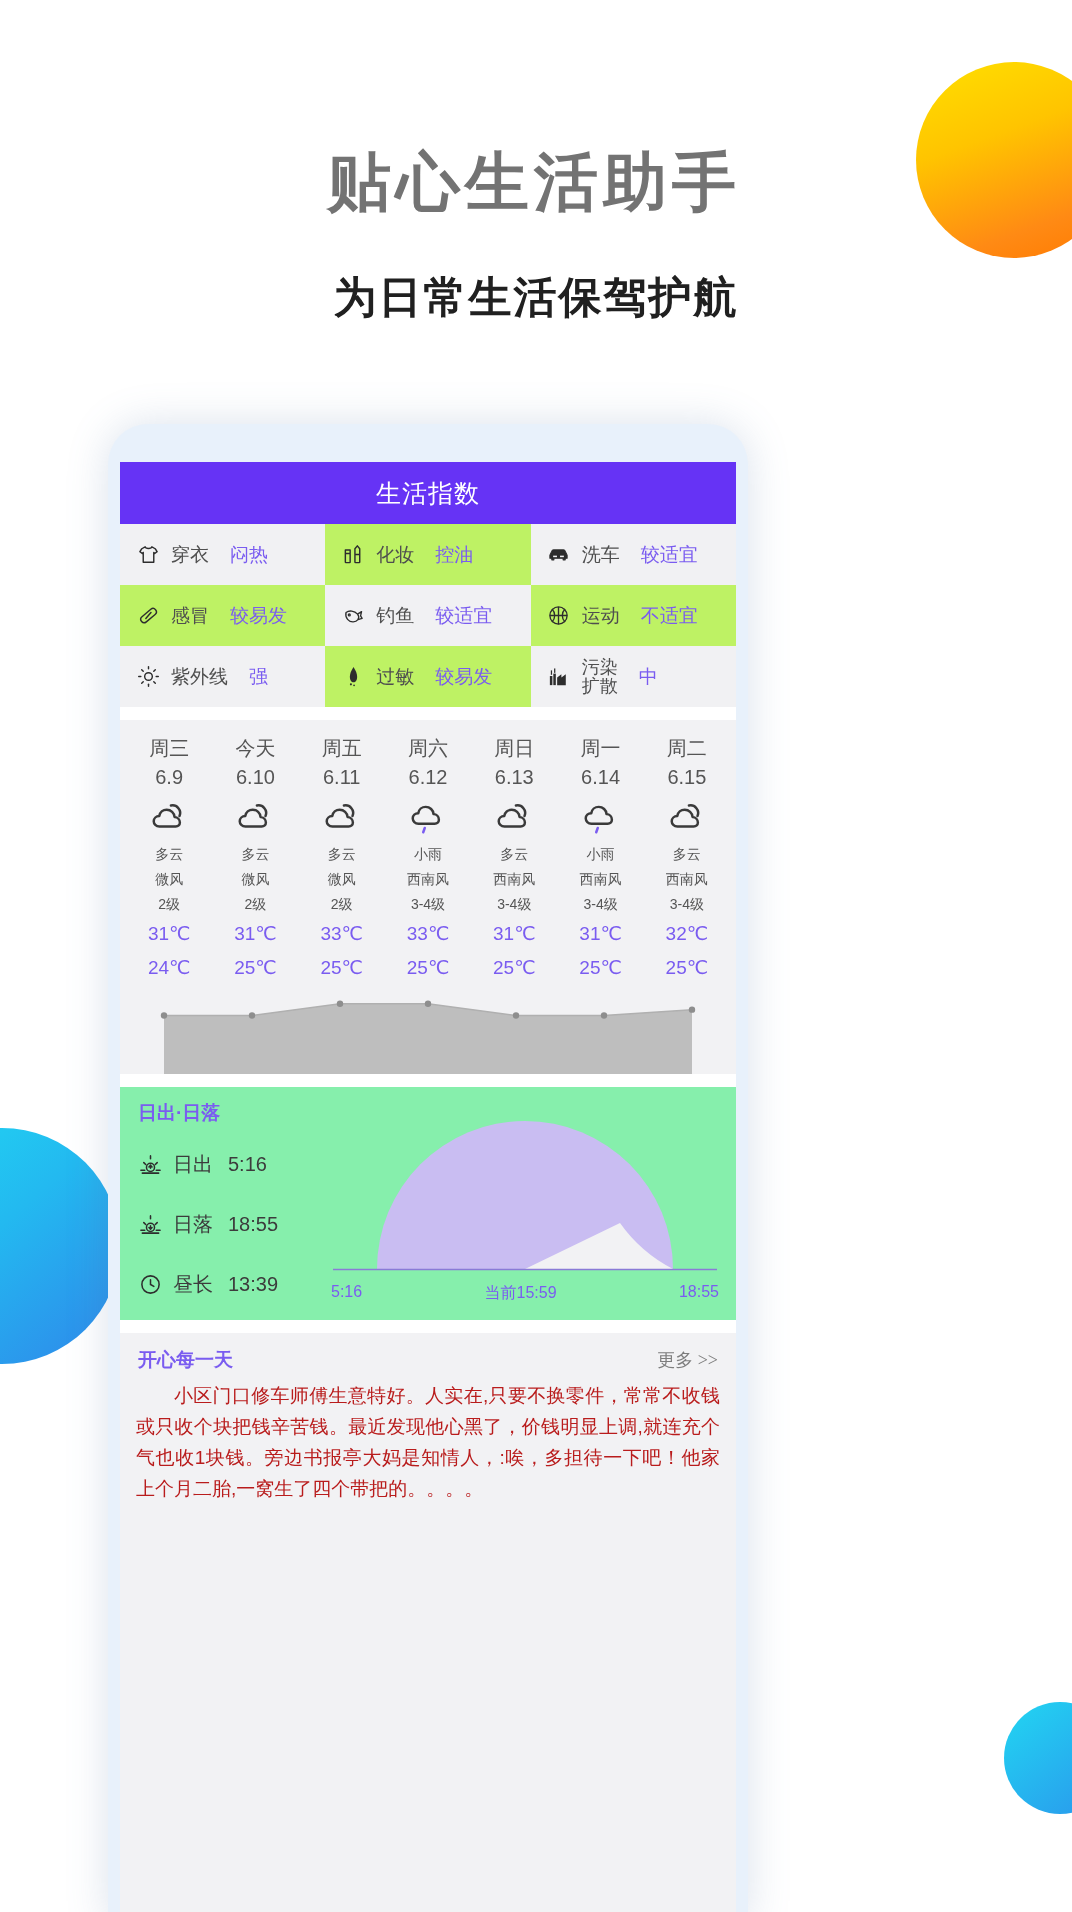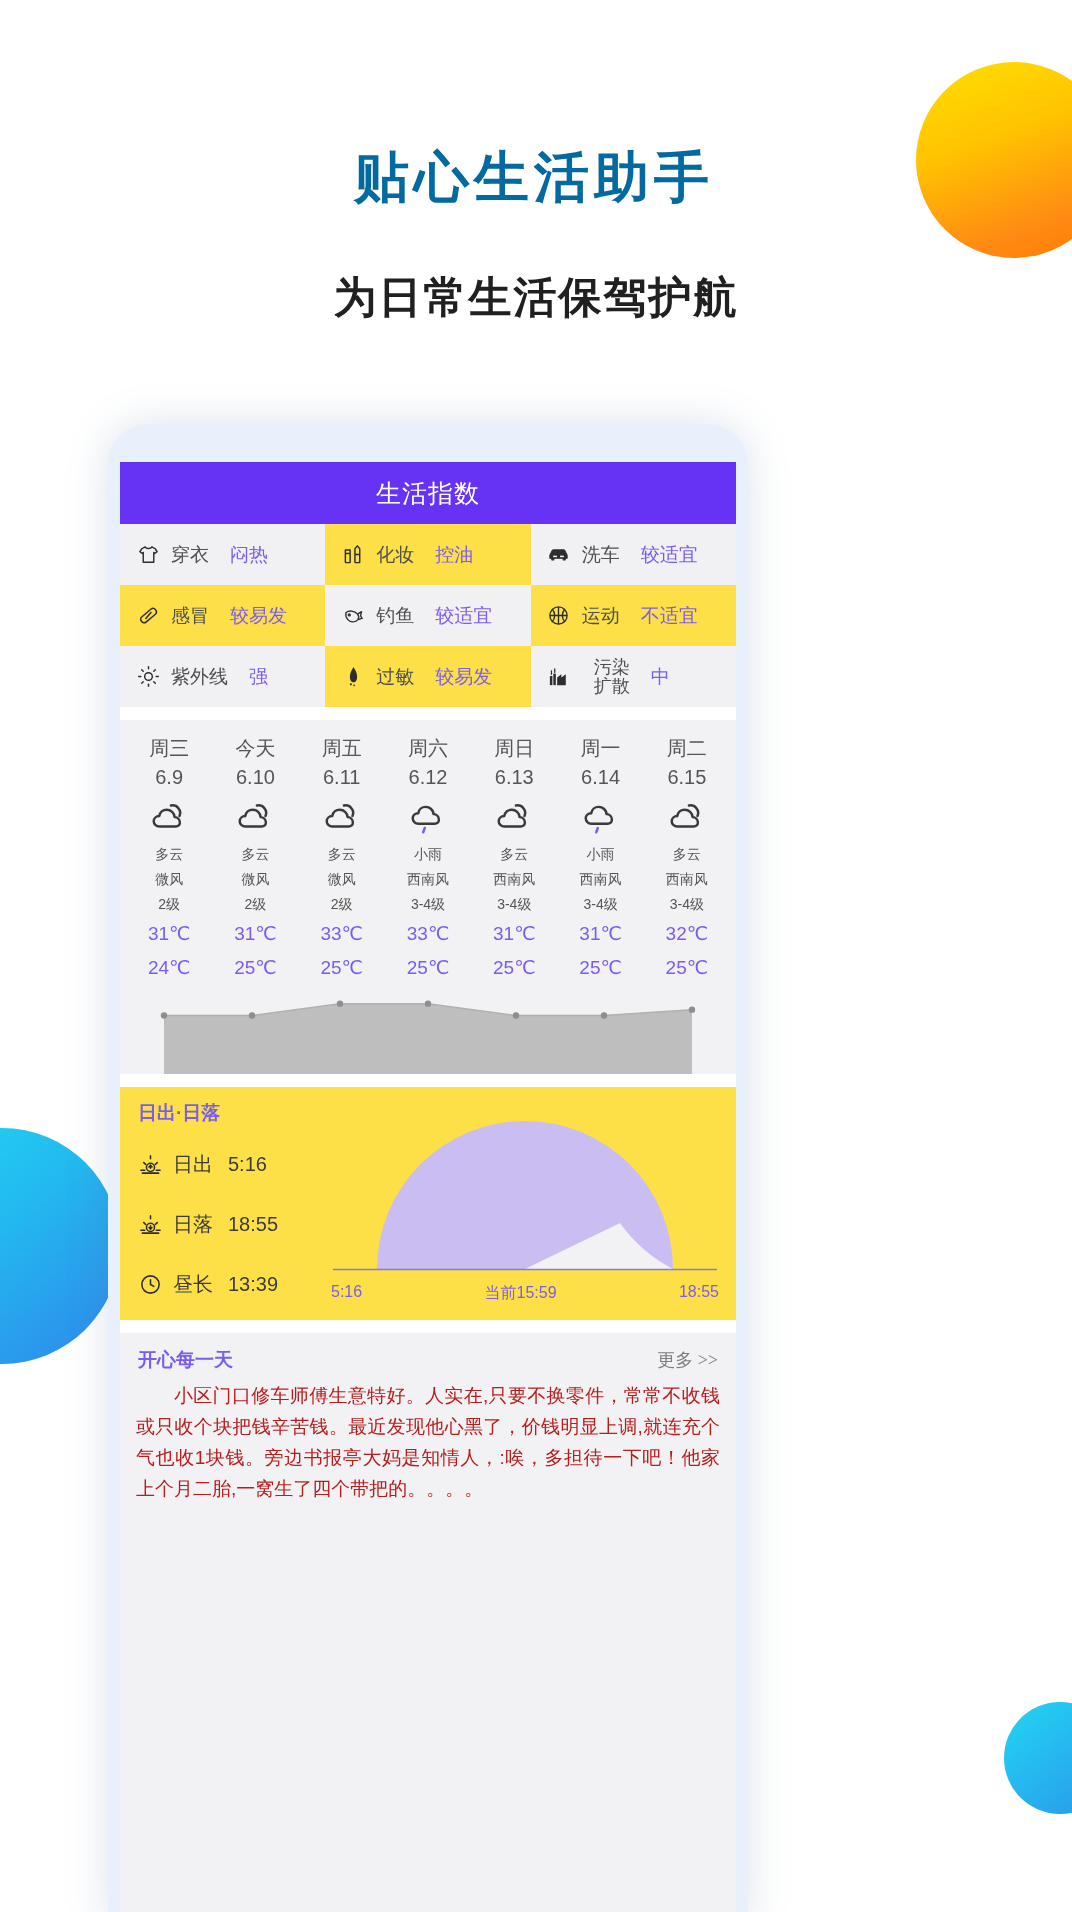--- a/index.html
+++ b/index.html
@@ -34,24 +34,24 @@
     width: 112px; height: 112px;
     border-radius: 50%;
     background: linear-gradient(140deg, #22d6f2 0%, #2a95ec 100%);
   }
 
   
   .headline {
     position: absolute;
     left: 0; right: 4px; top: 150px;
     text-align: center;
-    font-size: 55px;
+    font-size: 64px;
     font-weight: bold;
     letter-spacing: 5px;
-    color: #0369a1;
+    color: #737373;
     line-height: 1;
   }
   .subhead {
     position: absolute;
     left: 0; right: 0; top: 276px;
     text-align: center;
     font-size: 43px;
     font-weight: bold;
     letter-spacing: 2px;
     color: #202020;
@@ -97,30 +97,30 @@
   }
   .life-cell {
     height: 61px;
     display: flex;
     align-items: center;
     gap: 11px;
     padding-left: 16px;
     font-size: 19px;
     color: #4d4d4d;
   }
-  .life-cell.alt { background: #fde047; }
+  .life-cell.alt { background: #bef264; }
   .life-cell .ic {
     width: 24px; height: 24px;
     display: inline-flex;
     align-items: center; justify-content: center;
     flex: 0 0 24px;
   }
   .life-cell .ic svg { width: 23px; height: 23px; display:block; }
   .life-name { color:#4f4f4f; white-space: nowrap; }
-  .life-name.two-line { line-height: 1.05; font-size:18px;margin-left:12px; }
+  .life-name.two-line { line-height: 1.05; font-size:18px; }
   .life-val {
     color: #7a5cf0;
     margin-left: 10px;
     white-space: nowrap;
   }
 
   .gap-white { height: 13px; background: #ffffff; }
 
   
   .sec { background:#f2f2f4; }
@@ -142,21 +142,21 @@
   .fc-icon { height: 50px; display:flex; align-items:center; justify-content:center; }
   .fc-icon svg { width: 42px; height: 42px; }
   .fc-txt  { font-size: 14px; color: #555; line-height: 1.78; }
   .fc-temp { font-size: 19px; color: #7a5cf0; line-height: 1.78; }
 
   
   .band-wrap { position: relative; height: 90px; }
   .band-wrap svg { display:block; width:100%; height:90px; }
 
   
-  .sun-sec { background:#fde047; position: relative; padding-bottom: 6px;}
+  .sun-sec { background:#86efac; position: relative; padding-bottom: 6px;}
   .sun-row {
     display: flex;
     align-items: center;
     gap: 11px;
     padding-left: 18px;
     font-size: 20px;
     color: #3c3c3c;
     height: 60px;
   }
   .sun-row .ic { width:24px; height:24px; display:inline-flex; align-items:center; justify-content:center;}

